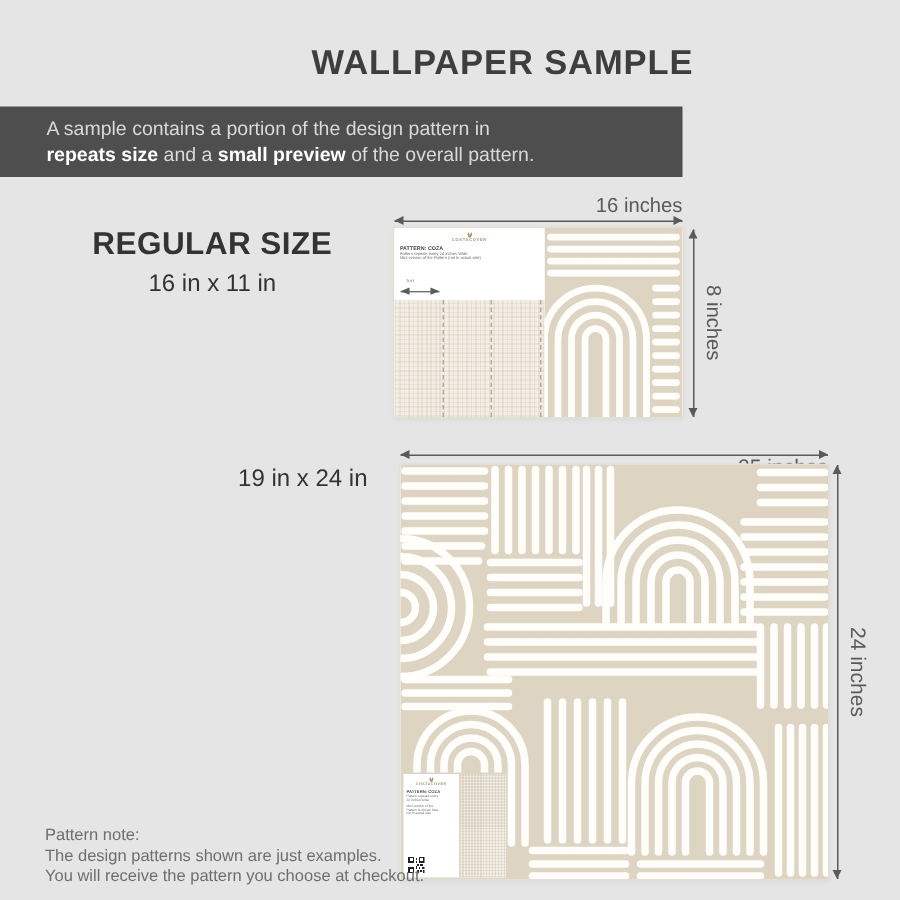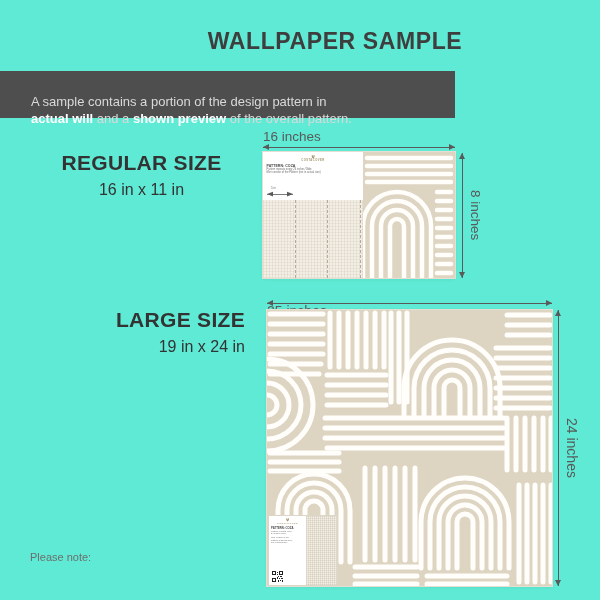--- a/index.html
+++ b/index.html
@@ -1,40 +1,40 @@
 <!DOCTYPE html>
 <html style="--beige: #ded4c2; --line-white: #fffefb; --banner-bg: #4e4e4e; --banner-text: #d9d9d9; --text-dark: #3e3e3e; --text-gray: #6e6e6e; --arrow: #5a5a5a; --gold: #a4946a; --texture-bg: #f3efe6;"><head>
 <meta charset="utf-8">
 <style>
   :root{
     --beige:#ded4c2; --line-white:#fffefb; --banner-bg:#4e4e4e; --banner-text:#d9d9d9;
     --text-dark:#3e3e3e; --text-gray:#6e6e6e; --arrow:#5a5a5a; --gold:#a4946a;
     --texture-bg:#f3efe6; --card-border:#e4dfd3;
   }
   html,body{margin:0;padding:0;background:#fff;}
-  .stage{position:relative;width:600px;height:600px;background:#5eead4;overflow:hidden;
+  .stage{position:relative;width:600px;height:600px;background:#e5e5e5;overflow:hidden;
          font-family:"Liberation Sans",sans-serif;}
   .abs{position:absolute;}
 
   .page-title{left:170px;top:28px;width:330px;text-align:center;font-size:23px;
     font-weight:600;letter-spacing:.6px;color:var(--text-dark);}
 
   .banner{left:0;top:71px;width:455px;height:47px;background:var(--banner-bg);
     color:var(--banner-text);font-size:13px;line-height:16.5px;box-sizing:border-box;
-    padding:23px 0 0 31px;}
+    padding:7px 0 0 31px;}
   .banner b{color:#ffffff;font-weight:700;}
 
   .size-label{left:38px;width:207px;text-align:right;color:#333;line-height:27px;}
   .size-label .name{font-size:21px;font-weight:600;letter-spacing:.3px;}
   .size-label .dims{font-size:16px;font-weight:500;}
   .size-label.regular{top:149px;text-align:center;}
   .size-label.large{top:306px;}
 
   .dim-label{color:var(--arrow);font-size:13.5px;}
-  .dim-label.h{text-align:left;}
+  .dim-label.h{text-align:right;}
   .dim-label.v{display:flex;align-items:center;justify-content:center;
     writing-mode:vertical-rl;}
 
   .h-arrow{height:1px;background:var(--arrow);}
   .h-arrow::before,.h-arrow::after{content:'';position:absolute;top:-3px;width:0;height:0;
     border-top:3px solid transparent;border-bottom:3px solid transparent;}
   .h-arrow::before{left:0;border-right:6px solid var(--arrow);}
   .h-arrow::after{right:0;border-left:6px solid var(--arrow);}
   .v-arrow{width:1px;background:var(--arrow);}
   .v-arrow::before,.v-arrow::after{content:'';position:absolute;left:-3px;width:0;height:0;
@@ -71,21 +71,21 @@
 </style>
 </head>
 <body>
 
 <div class="stage">
 
   <div class="abs page-title">WALLPAPER SAMPLE</div>
 
   <div class="abs banner">
     <span>A sample contains a portion of the design pattern in</span><br>
-    <b>actual will</b><span> and a </span><b>shown preview</b><span> of the overall pattern.</span>
+    <b>repeats size</b><span> and a </span><b>small preview</b><span> of the overall pattern.</span>
   </div>
 
   <div class="abs size-label regular">
     <div class="name">REGULAR SIZE</div>
     <div class="dims">16 in x 11 in</div>
   </div>
 
   <div class="abs dim-label h" style="left:263px;top:129px;width:192px;">16 inches</div>
   <div class="abs h-arrow" style="left:263px;top:147px;width:192px;"></div>
   <div class="abs v-arrow" style="left:462px;top:153px;height:125px;"></div>
@@ -133,21 +133,20 @@
         <line x1="74" y1="85" x2="88" y2="85"></line>
         <line x1="74" y1="94" x2="88" y2="94"></line>
         <line x1="74" y1="103" x2="88" y2="103"></line>
         <line x1="74" y1="112" x2="88" y2="112"></line>
         <line x1="74" y1="121" x2="88" y2="121"></line>
       </g>
     </svg>
   </div>
 
   <div class="abs size-label large">
-    <div class="name">LARGE SIZE</div>
     <div class="dims">19 in x 24 in</div>
   </div>
 
   <div class="abs dim-label h" style="left:267px;top:303px;width:285px;font-size:14px;">25 inches</div>
   <div class="abs h-arrow" style="left:267px;top:303px;width:285px;"></div>
   <div class="abs v-arrow" style="left:558px;top:310px;height:276px;"></div>
   <div class="abs dim-label v" style="left:564px;top:310px;height:276px;font-size:14px;">24 inches</div>
 
   <div class="abs sample-card lg-card">
     <svg class="abs" style="left:0;top:0;" width="285" height="276" viewBox="0 0 285 276">
@@ -285,16 +284,18 @@
           <rect x="1" y="1" width="2" height="2" fill="#fff" stroke="none"></rect>
           <rect x="8" y="1" width="2" height="2" fill="#fff" stroke="none"></rect>
           <rect x="1" y="8" width="2" height="2" fill="#fff" stroke="none"></rect>
         </svg>
       </div>
       <div class="label-linen"></div>
     </div>
   </div>
 
   <div class="abs note">
-    <div>Please note:</div>
+    <div>Pattern note:</div>
+    <div>The design patterns shown are just examples.</div>
+    <div>You will receive the pattern you choose at checkout.</div>
   </div>
 
 </div>
 
 </body></html>

